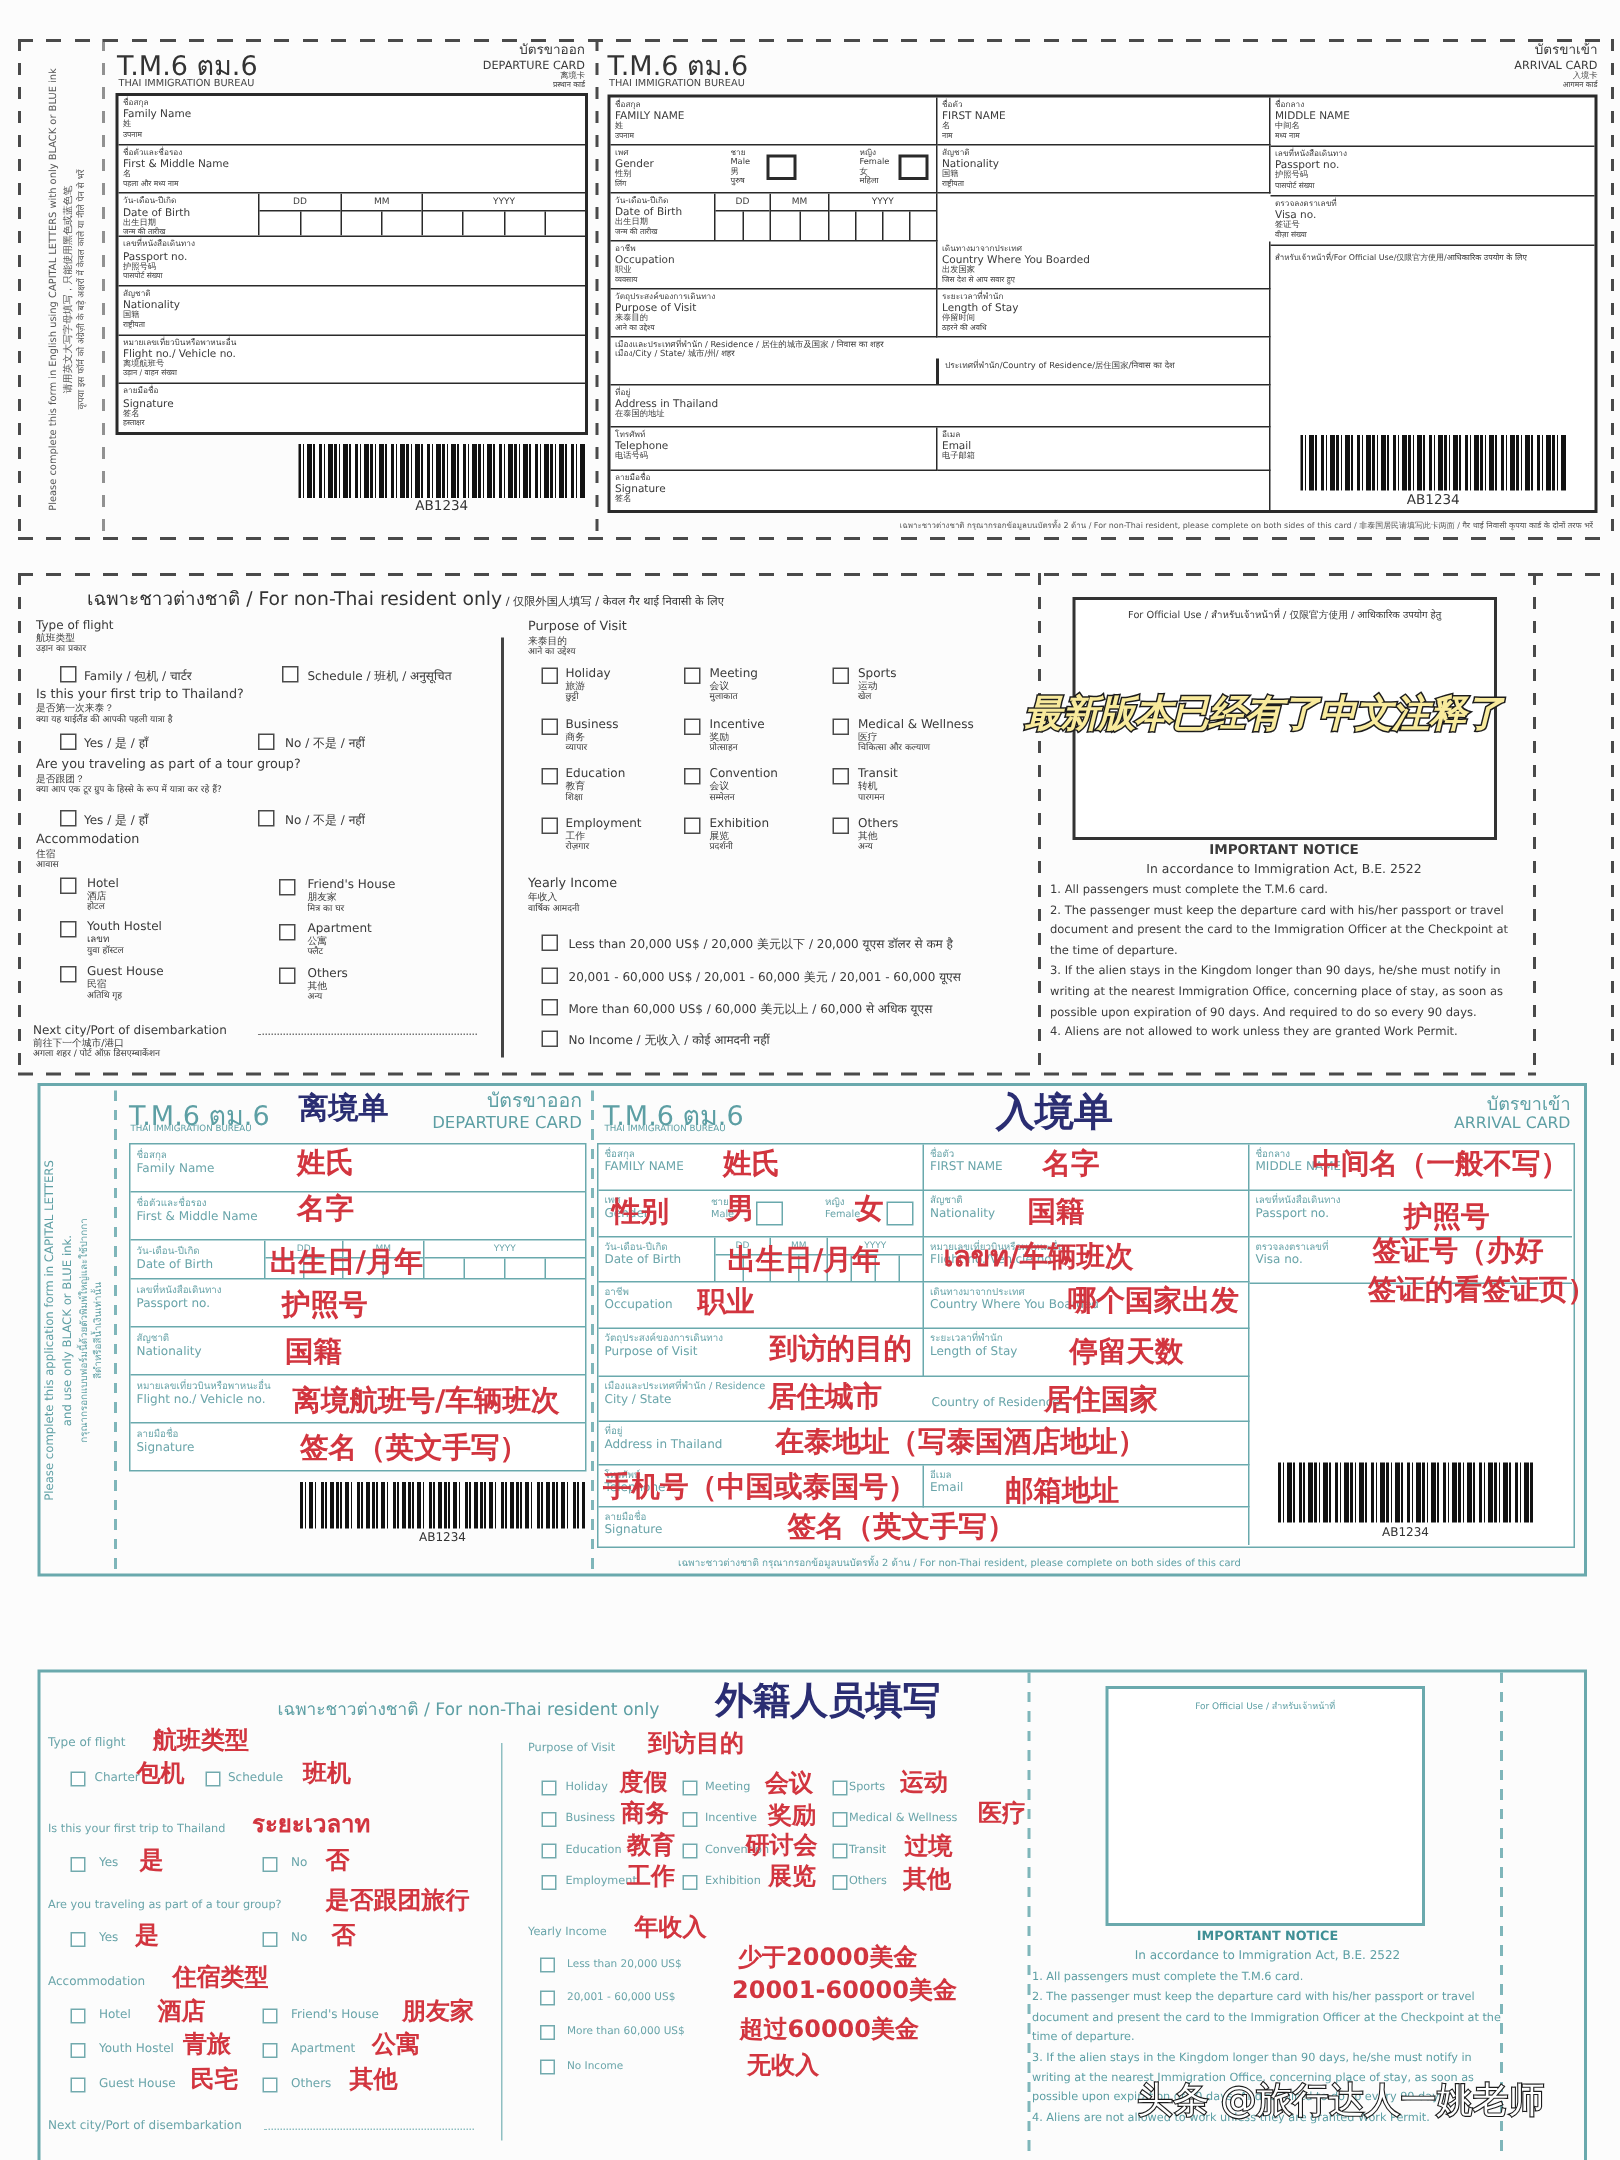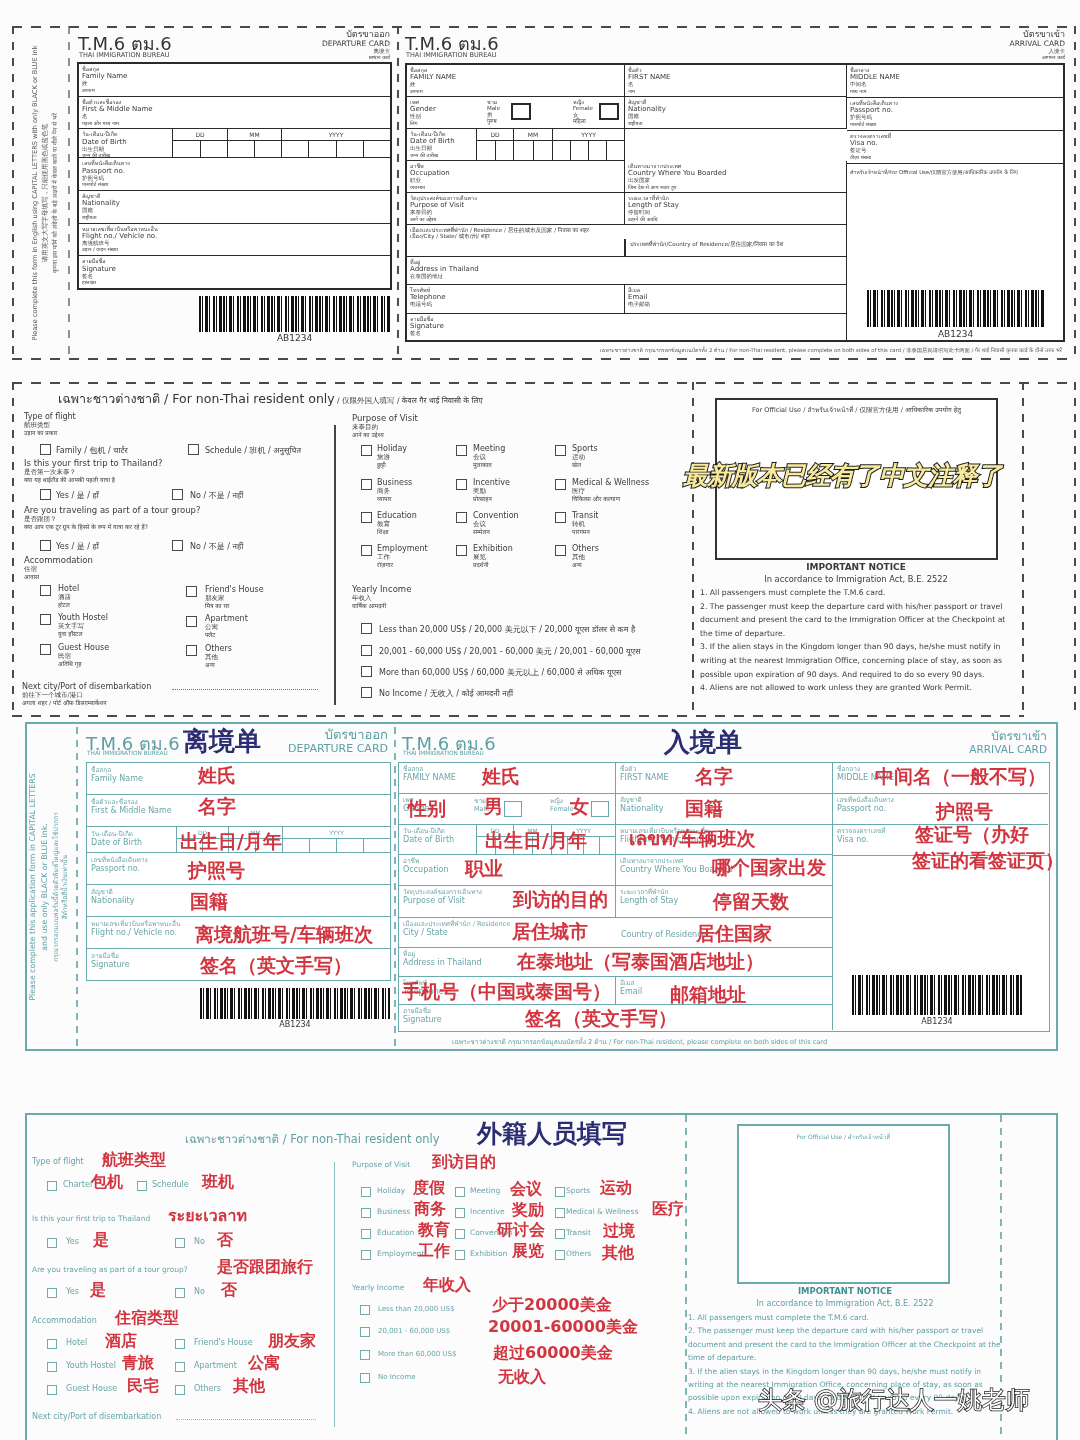--- a/index.html
+++ b/index.html
@@ -368,21 +368,21 @@
     </div>
   <div class="cb" style="left:186px;top:586px"></div>
   <div class="a" style="left:205px;top:585px">
       <span class="m-en">Friend's House</span>
       <span class="m-zh">朋友家</span>
       <span class="m-hi">मित्र का घर</span>
     </div>
   <div class="cb" style="left:40px;top:614px"></div>
   <div class="a" style="left:58px;top:613px">
       <span class="m-en">Youth Hostel</span>
-      <span class="m-zh">英文手写</span>
+      <span class="m-zh">เลขท</span>
       <span class="m-hi">युवा हॉस्टल</span>
     </div>
   <div class="cb" style="left:186px;top:616px"></div>
   <div class="a" style="left:205px;top:614px">
       <span class="m-en">Apartment</span>
       <span class="m-zh">公寓</span>
       <span class="m-hi">फ्लैट</span>
     </div>
   <div class="cb" style="left:40px;top:644px"></div>
   <div class="a" style="left:58px;top:643px">
@@ -526,21 +526,21 @@
     <div class="tl-text" style="position:absolute;left:0;top:322px;width:322px;height:48px;transform-origin:0 0;transform:rotate(-90deg);text-align:center">
       <div style="font-size:7.8px;line-height:12px">Please complete this application form in CAPITAL LETTERS</div>
       <div style="font-size:7.8px;line-height:12px">and use only BLACK or BLUE ink.</div>
       <div style="font-size:6.5px;line-height:10px">กรุณากรอกแบบฟอร์มนี้ด้วยตัวพิมพ์ใหญ่และใช้ปากกา</div>
       <div style="font-size:6.5px;line-height:9px">สีดำหรือสีน้ำเงินเท่านั้น</div>
     </div>
   </div>
 
   <div class="a tl-text" style="left:86px;top:729px;font-size:18px">T.M.6 ตม.6</div>
   <div class="a tl-text" style="left:87px;top:750px;font-size:5.8px">THAI IMMIGRATION BUREAU</div>
-  <div class="nv" style="left:183px;top:728px;font-size:26px">离境单</div>
+  <div class="nv" style="left:199px;top:728px;font-size:20px">离境单</div>
   <div class="cardlbl tl-text" style="right:692px;top:727px">
     <div style="font-size:13px;line-height:15px">บัตรขาออก</div>
     <div style="font-size:11px;line-height:13px">DEPARTURE CARD</div>
   </div>
 
   <div class="ttable" style="left:86px;top:762px;width:305px;height:219px;display:flex;flex-direction:column">
     <div class="trow" style="flex:1">
         <span class="tt">ชื่อสกุล</span>
         <span class="te">Family Name</span>
       </div>

